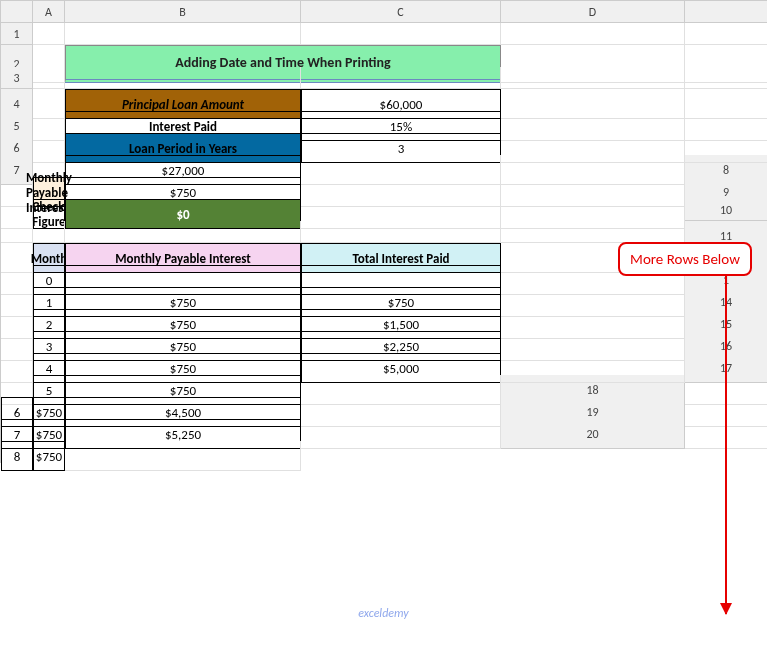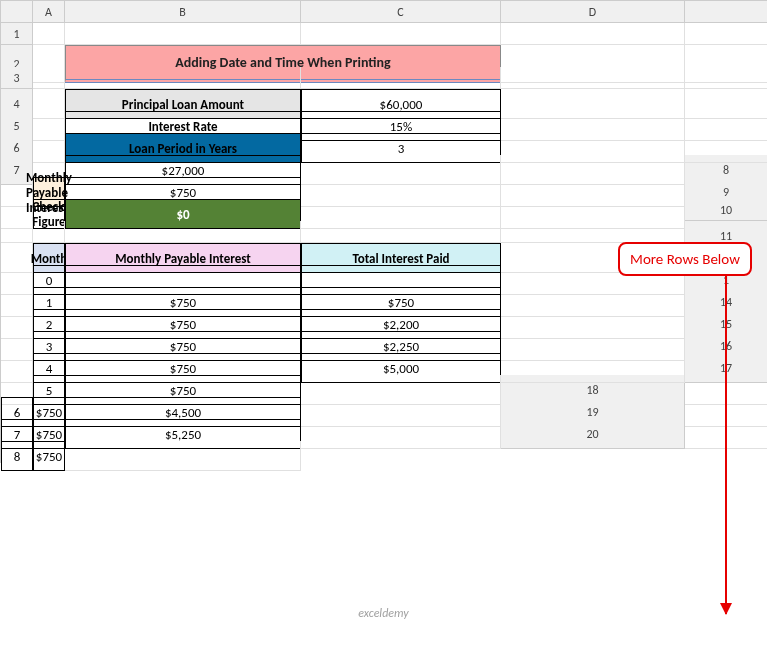--- a/index.html
+++ b/index.html
@@ -37,37 +37,37 @@
     justify-content: center;
     position: relative;
   }
   .row-2 { height: 38px; }
   .row-4, .row-5, .row-6, .row-7, .row-8, .row-9 { height: 30px; }
   .row-10 { height: 22px; }
   .row-11, .row-12, .row-13, .row-14, .row-15, .row-16, .row-17, .row-18, .row-19, .row-20 { height: 30px; }
 
   .title-merge {
     grid-column: 3 / 5;
-    background: #fca5a5;
+    background: #86efac;
     border: 1px solid #888;
     border-bottom: 4px double #6c89c0;
     font-weight: bold;
     font-size: 14px;
     color: #222;
   }
   .summary-label {
     font-weight: bold;
     font-size: 13px;
     border: 1px solid #000;
   }
   .summary-value {
     border: 1px solid #000;
     font-size: 13px;
   }
-  .bg-blue { background: #e5e5e5; }
+  .bg-blue { background: #a16207; font-style: italic; }
   .bg-pink { background: #0369a1; }
   .bg-cream { background: #fdf0dd; }
   .bg-green-dark { background: #548235; color: #fff; font-weight: bold; }
   .hdr {
     font-weight: bold;
     border: 1px solid #000;
     font-size: 13px;
   }
   .hdr-blue { background: #d9e1f2; }
   .hdr-pink { background: #f6d4f0; }
@@ -110,21 +110,21 @@
     width: 0; height: 0;
     border-left: 6px solid transparent;
     border-right: 6px solid transparent;
     border-top: 12px solid #e60000;
   }
   .watermark {
     position: absolute;
     bottom: 48px;
     left: 50%;
     transform: translateX(-50%);
-    color: #404040;
+    color: #1d4ed8;
     font-size: 12px;
     font-style: italic;
     opacity: 0.5;
     pointer-events: none;
   }
 </style>
 </head>
 <body>
 
 <div class="grid">
@@ -158,21 +158,21 @@
 
   <div class="row-header row-4">4</div>
   <div class="cell row-4"></div>
   <div class="cell row-4 summary-label bg-blue">Principal Loan Amount</div>
   <div class="cell row-4 summary-value">$60,000</div>
   <div class="cell row-4"></div>
   <div class="cell row-4"></div>
 
   <div class="row-header row-5">5</div>
   <div class="cell row-5"></div>
-  <div class="cell row-5 summary-label">Interest Rate</div>
+  <div class="cell row-5 summary-label">Interest Paid</div>
   <div class="cell row-5 summary-value">15%</div>
   <div class="cell row-5"></div>
   <div class="cell row-5"></div>
 
   <div class="row-header row-6">6</div>
   <div class="cell row-6"></div>
   <div class="cell row-6 summary-label bg-pink">Loan Period in Years</div>
   <div class="cell row-6 summary-value">3</div>
   <div class="cell row-6"></div>
   <div class="cell row-6"></div>
@@ -222,21 +222,21 @@
   <div class="cell row-13"></div>
   <div class="cell row-13 tbl-cell">1</div>
   <div class="cell row-13 tbl-cell">$750</div>
   <div class="cell row-13 tbl-cell">$750</div>
   <div class="cell row-13"></div>
 
   <div class="row-header row-14">14</div>
   <div class="cell row-14"></div>
   <div class="cell row-14 tbl-cell">2</div>
   <div class="cell row-14 tbl-cell">$750</div>
-  <div class="cell row-14 tbl-cell">$2,200</div>
+  <div class="cell row-14 tbl-cell">$1,500</div>
   <div class="cell row-14"></div>
 
   <div class="row-header row-15">15</div>
   <div class="cell row-15"></div>
   <div class="cell row-15 tbl-cell">3</div>
   <div class="cell row-15 tbl-cell">$750</div>
   <div class="cell row-15 tbl-cell">$2,250</div>
   <div class="cell row-15"></div>
 
   <div class="row-header row-16">16</div>

